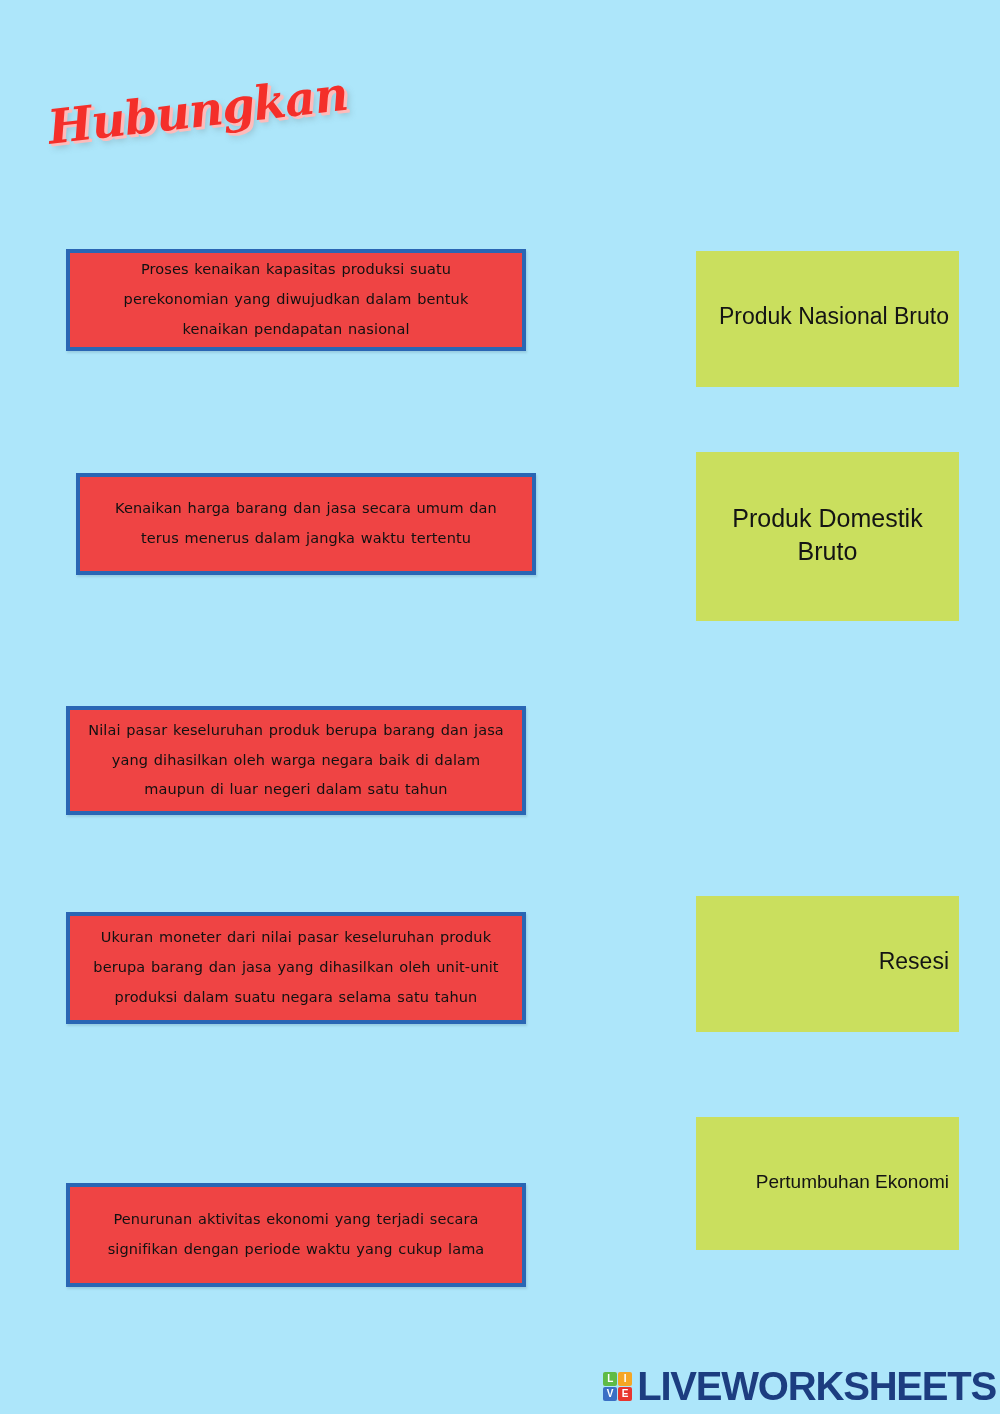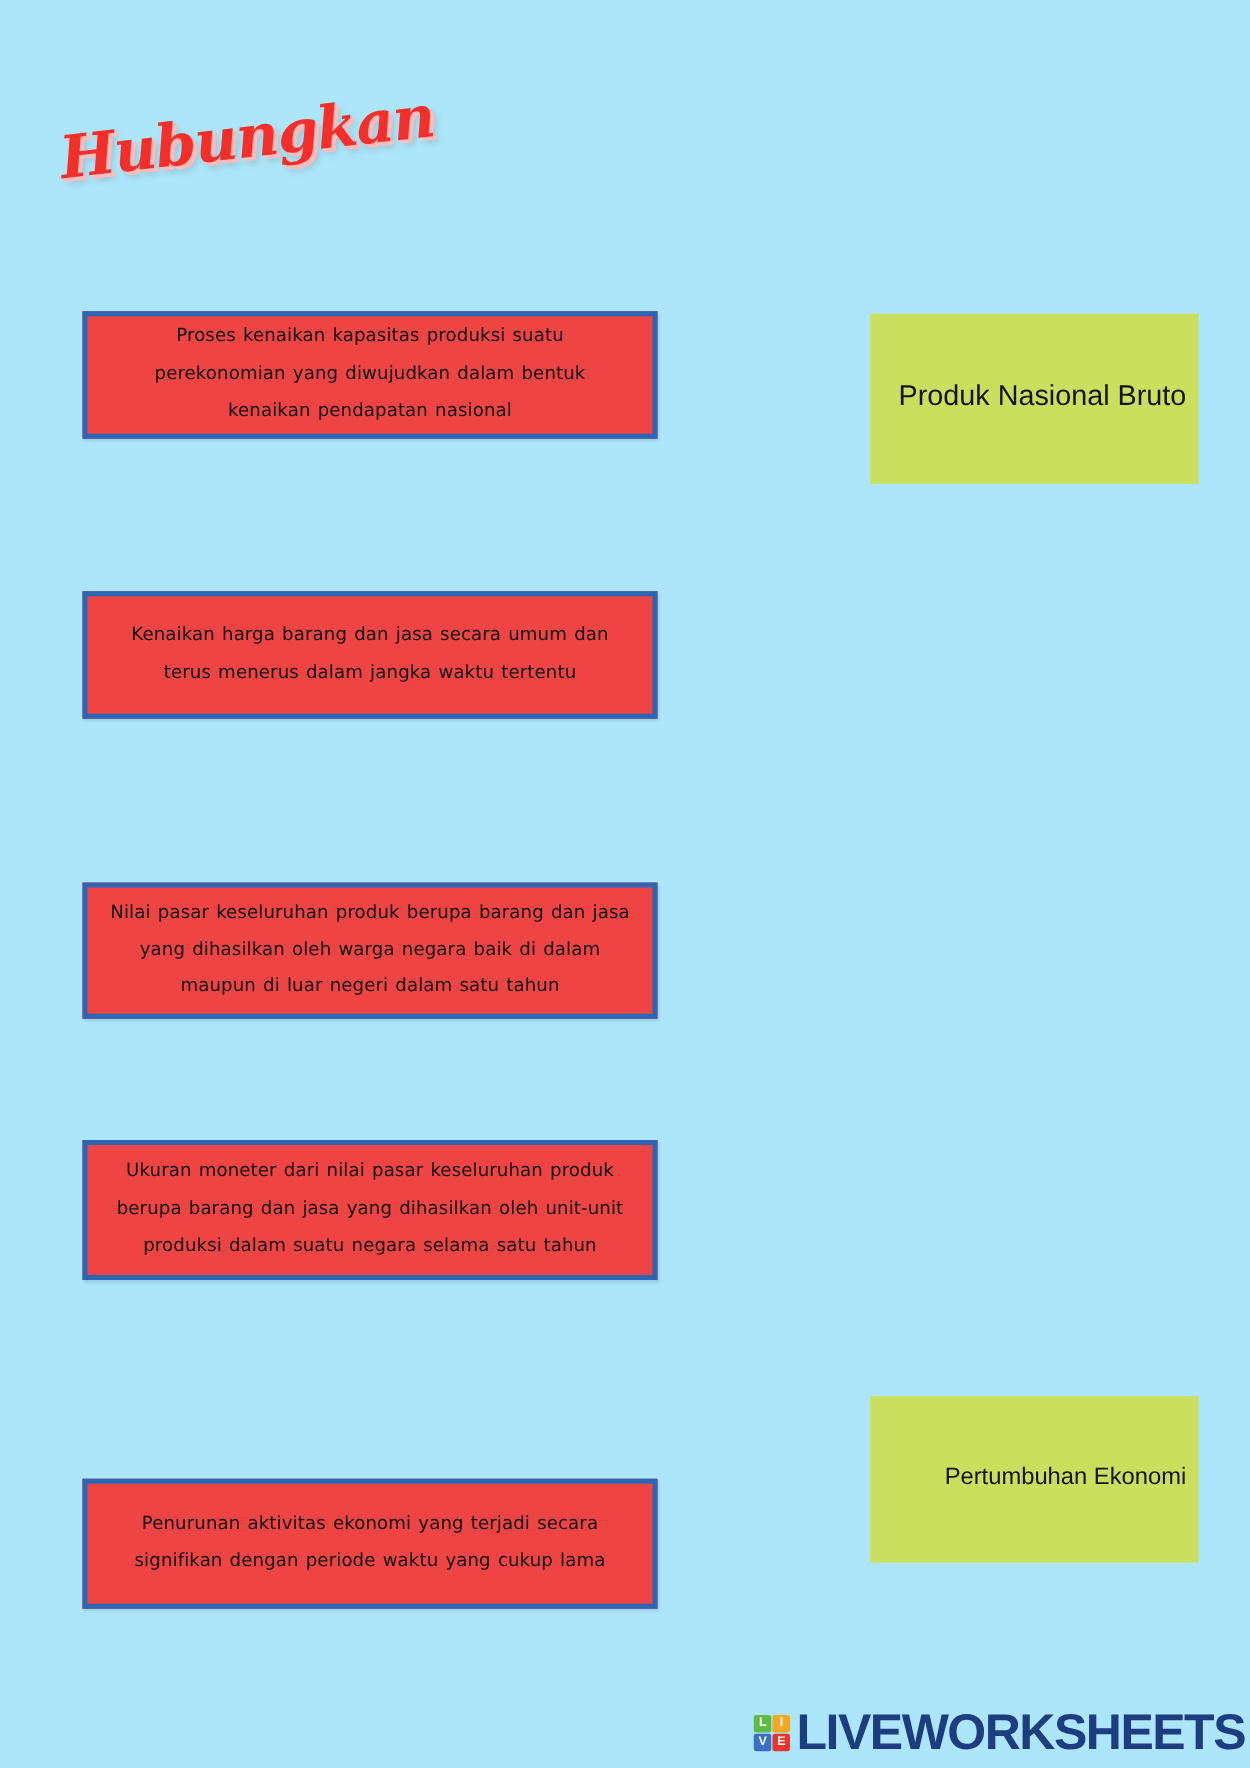--- a/index.html
+++ b/index.html
@@ -67,21 +67,21 @@
     font-size: 14.5px;
     line-height: 2.05;
     color: #111;
     text-align: center;
     padding: 0 18px;
     letter-spacing: 0.1px;
     word-spacing: 1px;
   }
 
   .def-1 { top: 249px; height: 102px; }
-  .def-2 { top: 473px; height: 102px; }
+  .def-2 { top: 473px; height: 102px; margin-left: 10px; }
   .def-3 { top: 706px; height: 109px; }
   .def-4 { top: 912px; height: 112px; }
   .def-5 { top: 1183px; height: 104px; }
 
   
   .ans-card {
     position: absolute;
     left: 696px;
     width: 263px;
     box-sizing: border-box;
@@ -180,22 +180,28 @@
   </div>
 
   <div class="def-box def-5">
     <div class="def-text">Penurunan aktivitas ekonomi yang terjadi secara signifikan dengan periode waktu yang cukup lama</div>
   </div>
 
   <div class="ans-card ans-1">
     <div class="ans-text">Produk Nasional Bruto</div>
   </div>
 
-
-
+  <div class="ans-card ans-2">
+    <div class="ans-text">Produk Domestik Bruto</div>
+  </div>
+
+
+  <div class="ans-card ans-4">
+    <div class="ans-text">Resesi</div>
+  </div>
 
   <div class="ans-card ans-5">
     <div class="ans-text">Pertumbuhan Ekonomi</div>
   </div>
 
   <div class="lw-logo">
     <div class="lw-tiles">
       <div class="lw-tile lw-tile-l">L</div>
       <div class="lw-tile lw-tile-i">I</div>
       <div class="lw-tile lw-tile-v">V</div>

